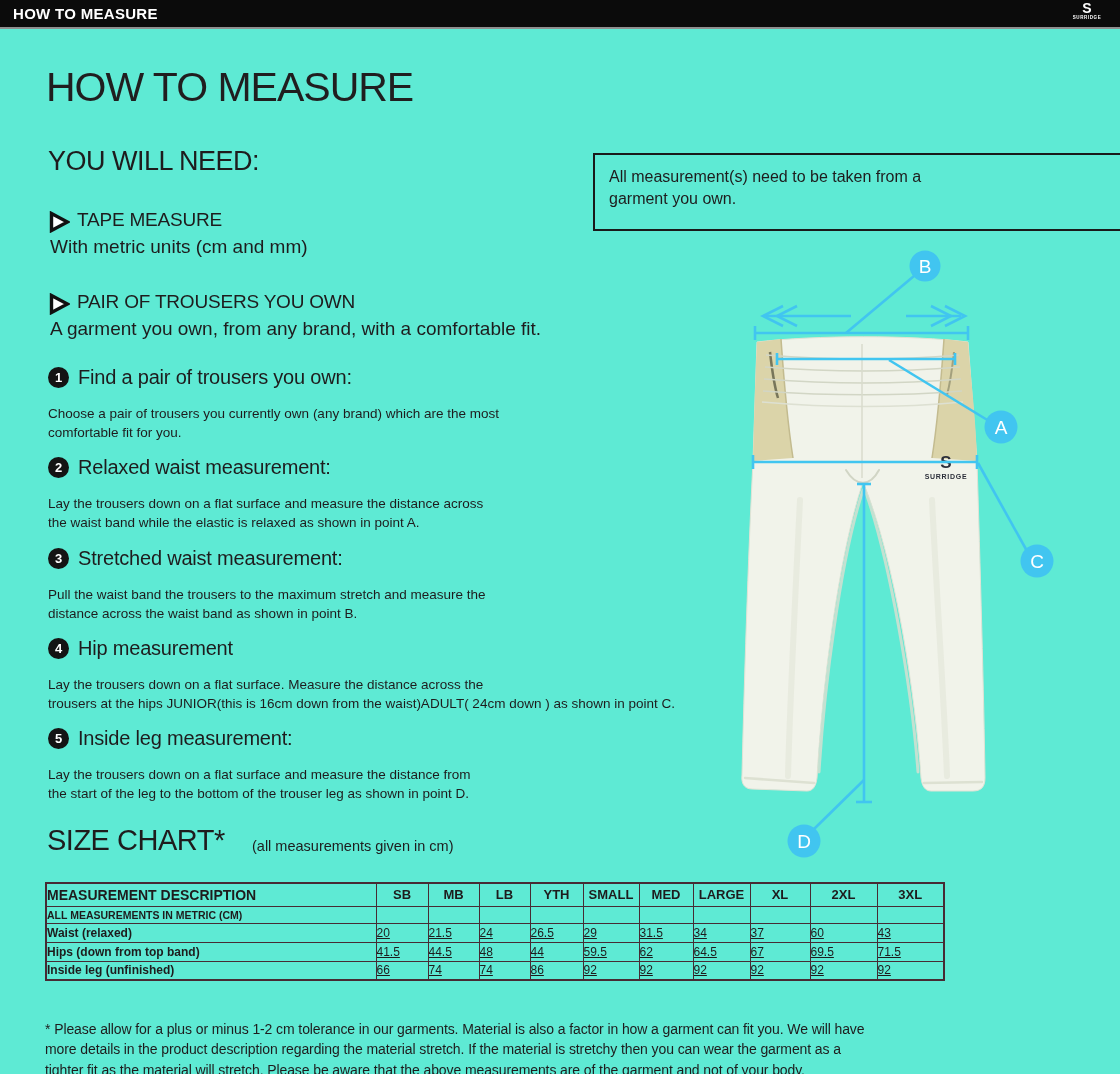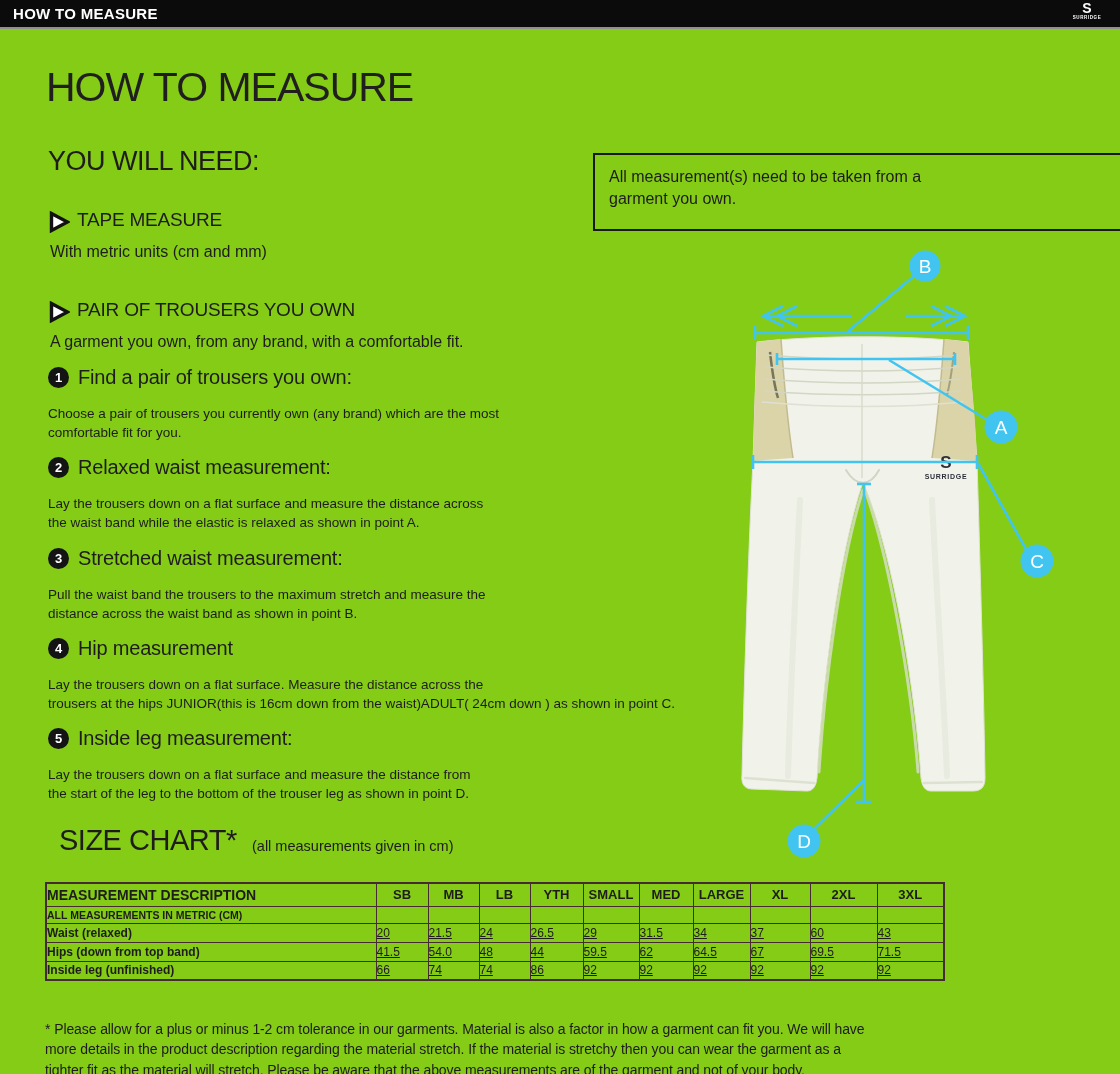--- a/index.html
+++ b/index.html
@@ -1,43 +1,43 @@
 <!DOCTYPE html>
 <html><head>
 <meta charset="utf-8">
 <style>
   html,body{margin:0;padding:0;background:#fff;}
-  #screen{position:relative;width:1120px;height:1074px;background:#84cc16;overflow:hidden;
+  #screen{position:relative;width:1120px;height:1074px;background:#5eead4;overflow:hidden;
           font-family:"Liberation Sans",sans-serif;color:#1e1c1d;}
   
   .topbar{position:absolute;left:0;top:0;width:1120px;height:27px;background:#0b0b0b;
           border-bottom:2px solid #8f8f8f;}
   .topbar-title{position:absolute;left:13px;top:5px;font-size:15px;font-weight:bold;color:#fff;
           letter-spacing:.3px;}
   .topbar-logo{position:absolute;right:13px;top:1px;width:40px;text-align:center;color:#fff;line-height:1;}
   .topbar-logo .smark{font-size:14px;font-weight:bold;display:block;letter-spacing:0;}
   .topbar-logo .sname{font-size:4.5px;font-weight:bold;letter-spacing:.6px;display:block;margin-top:1px;}
   
   .page-title{position:absolute;left:46px;top:64px;font-size:41px;letter-spacing:-1px;color:#201e1f;}
   .need-heading{position:absolute;left:48px;top:146px;font-size:27px;letter-spacing:-.5px;}
   .need-item{position:absolute;left:48px;}
   .need-item .tri{position:absolute;left:0;top:2px;}
   .need-label{margin-left:29px;font-size:19px;letter-spacing:-.2px;}
-  .need-sub{margin-left:2px;font-size:16px;margin-top:12px;}
+  .need-sub{margin-left:2px;font-size:19px;margin-top:5px;}
   
   .step{position:absolute;left:48px;width:700px;}
   .step-num{position:absolute;left:0;top:1px;width:21px;height:21px;border-radius:50%;background:#141414;
             color:#fff;font-size:13px;font-weight:bold;text-align:center;line-height:21px;}
   .step-heading{margin-left:30px;font-size:20px;letter-spacing:-.2px;}
   .step-body{margin-top:16px;font-size:13.5px;line-height:1.38;white-space:pre-line;}
   
   .notice-box{position:absolute;left:593px;top:153px;width:554px;height:78px;border:2px solid #1a1a1a;
               box-sizing:border-box;padding:11px 14px;font-size:16px;line-height:1.35;white-space:pre-line;}
   
-  .chart-heading{position:absolute;left:47px;top:824px;font-size:29px;letter-spacing:-.5px;margin-left:12px;}
+  .chart-heading{position:absolute;left:47px;top:824px;font-size:29px;letter-spacing:-.5px;}
   .chart-note{position:absolute;left:252px;top:838px;font-size:14.5px;}
   table.size{position:absolute;left:45px;top:882px;border-collapse:collapse;table-layout:fixed;
              border:2.5px solid #472b34;}
   table.size td,table.size th{border:1.5px solid #472b34;box-sizing:border-box;overflow:hidden;
              white-space:nowrap;padding:0;}
   th.desc{font-size:14px;text-align:left;padding-left:5px;height:23px;}
   th.col{font-size:13px;text-align:center;height:23px;}
   td.metric{font-size:10.5px;font-weight:bold;text-align:left;padding-left:4px;height:17px;}
   td.mblank{height:17px;}
   td.rlabel{font-size:12px;font-weight:bold;text-align:left;padding-left:4px;height:19px;}
@@ -65,21 +65,21 @@
 
   <div class="need-heading">YOU WILL NEED:</div>
   <div id="need-items">
       <div class="need-item" style="top: 209px;">
         <svg class="tri" width="22" height="22">
           <polygon points="3.5,2.5 19.5,11 3.5,19.5" fill="#fff" stroke="#111" stroke-width="3.4"></polygon>
         </svg>
         <div class="need-label">TAPE MEASURE</div>
         <div class="need-sub">With metric units (cm and mm)</div>
       </div>
-      <div class="need-item" style="top: 299px;">
+      <div class="need-item" style="top: 291px;">
         <svg class="tri" width="22" height="22">
           <polygon points="3.5,2.5 19.5,11 3.5,19.5" fill="#fff" stroke="#111" stroke-width="3.4"></polygon>
         </svg>
         <div class="need-label">PAIR OF TROUSERS YOU OWN</div>
         <div class="need-sub">A garment you own, from any brand, with a comfortable fit.</div>
       </div>
     </div>
 
   <div class="notice-box">All measurement(s) need to be taken from a
 garment you own.</div>
@@ -251,21 +251,21 @@
           <td class="rval">29</td>
           <td class="rval">31.5</td>
           <td class="rval">34</td>
           <td class="rval">37</td>
           <td class="rval">60</td>
           <td class="rval">43</td>
         </tr>
         <tr>
           <td class="rlabel">Hips (down from top band)</td>
           <td class="rval">41.5</td>
-          <td class="rval">54.0</td>
+          <td class="rval">44.5</td>
           <td class="rval">48</td>
           <td class="rval">44</td>
           <td class="rval">59.5</td>
           <td class="rval">62</td>
           <td class="rval">64.5</td>
           <td class="rval">67</td>
           <td class="rval">69.5</td>
           <td class="rval">71.5</td>
         </tr>
         <tr>

